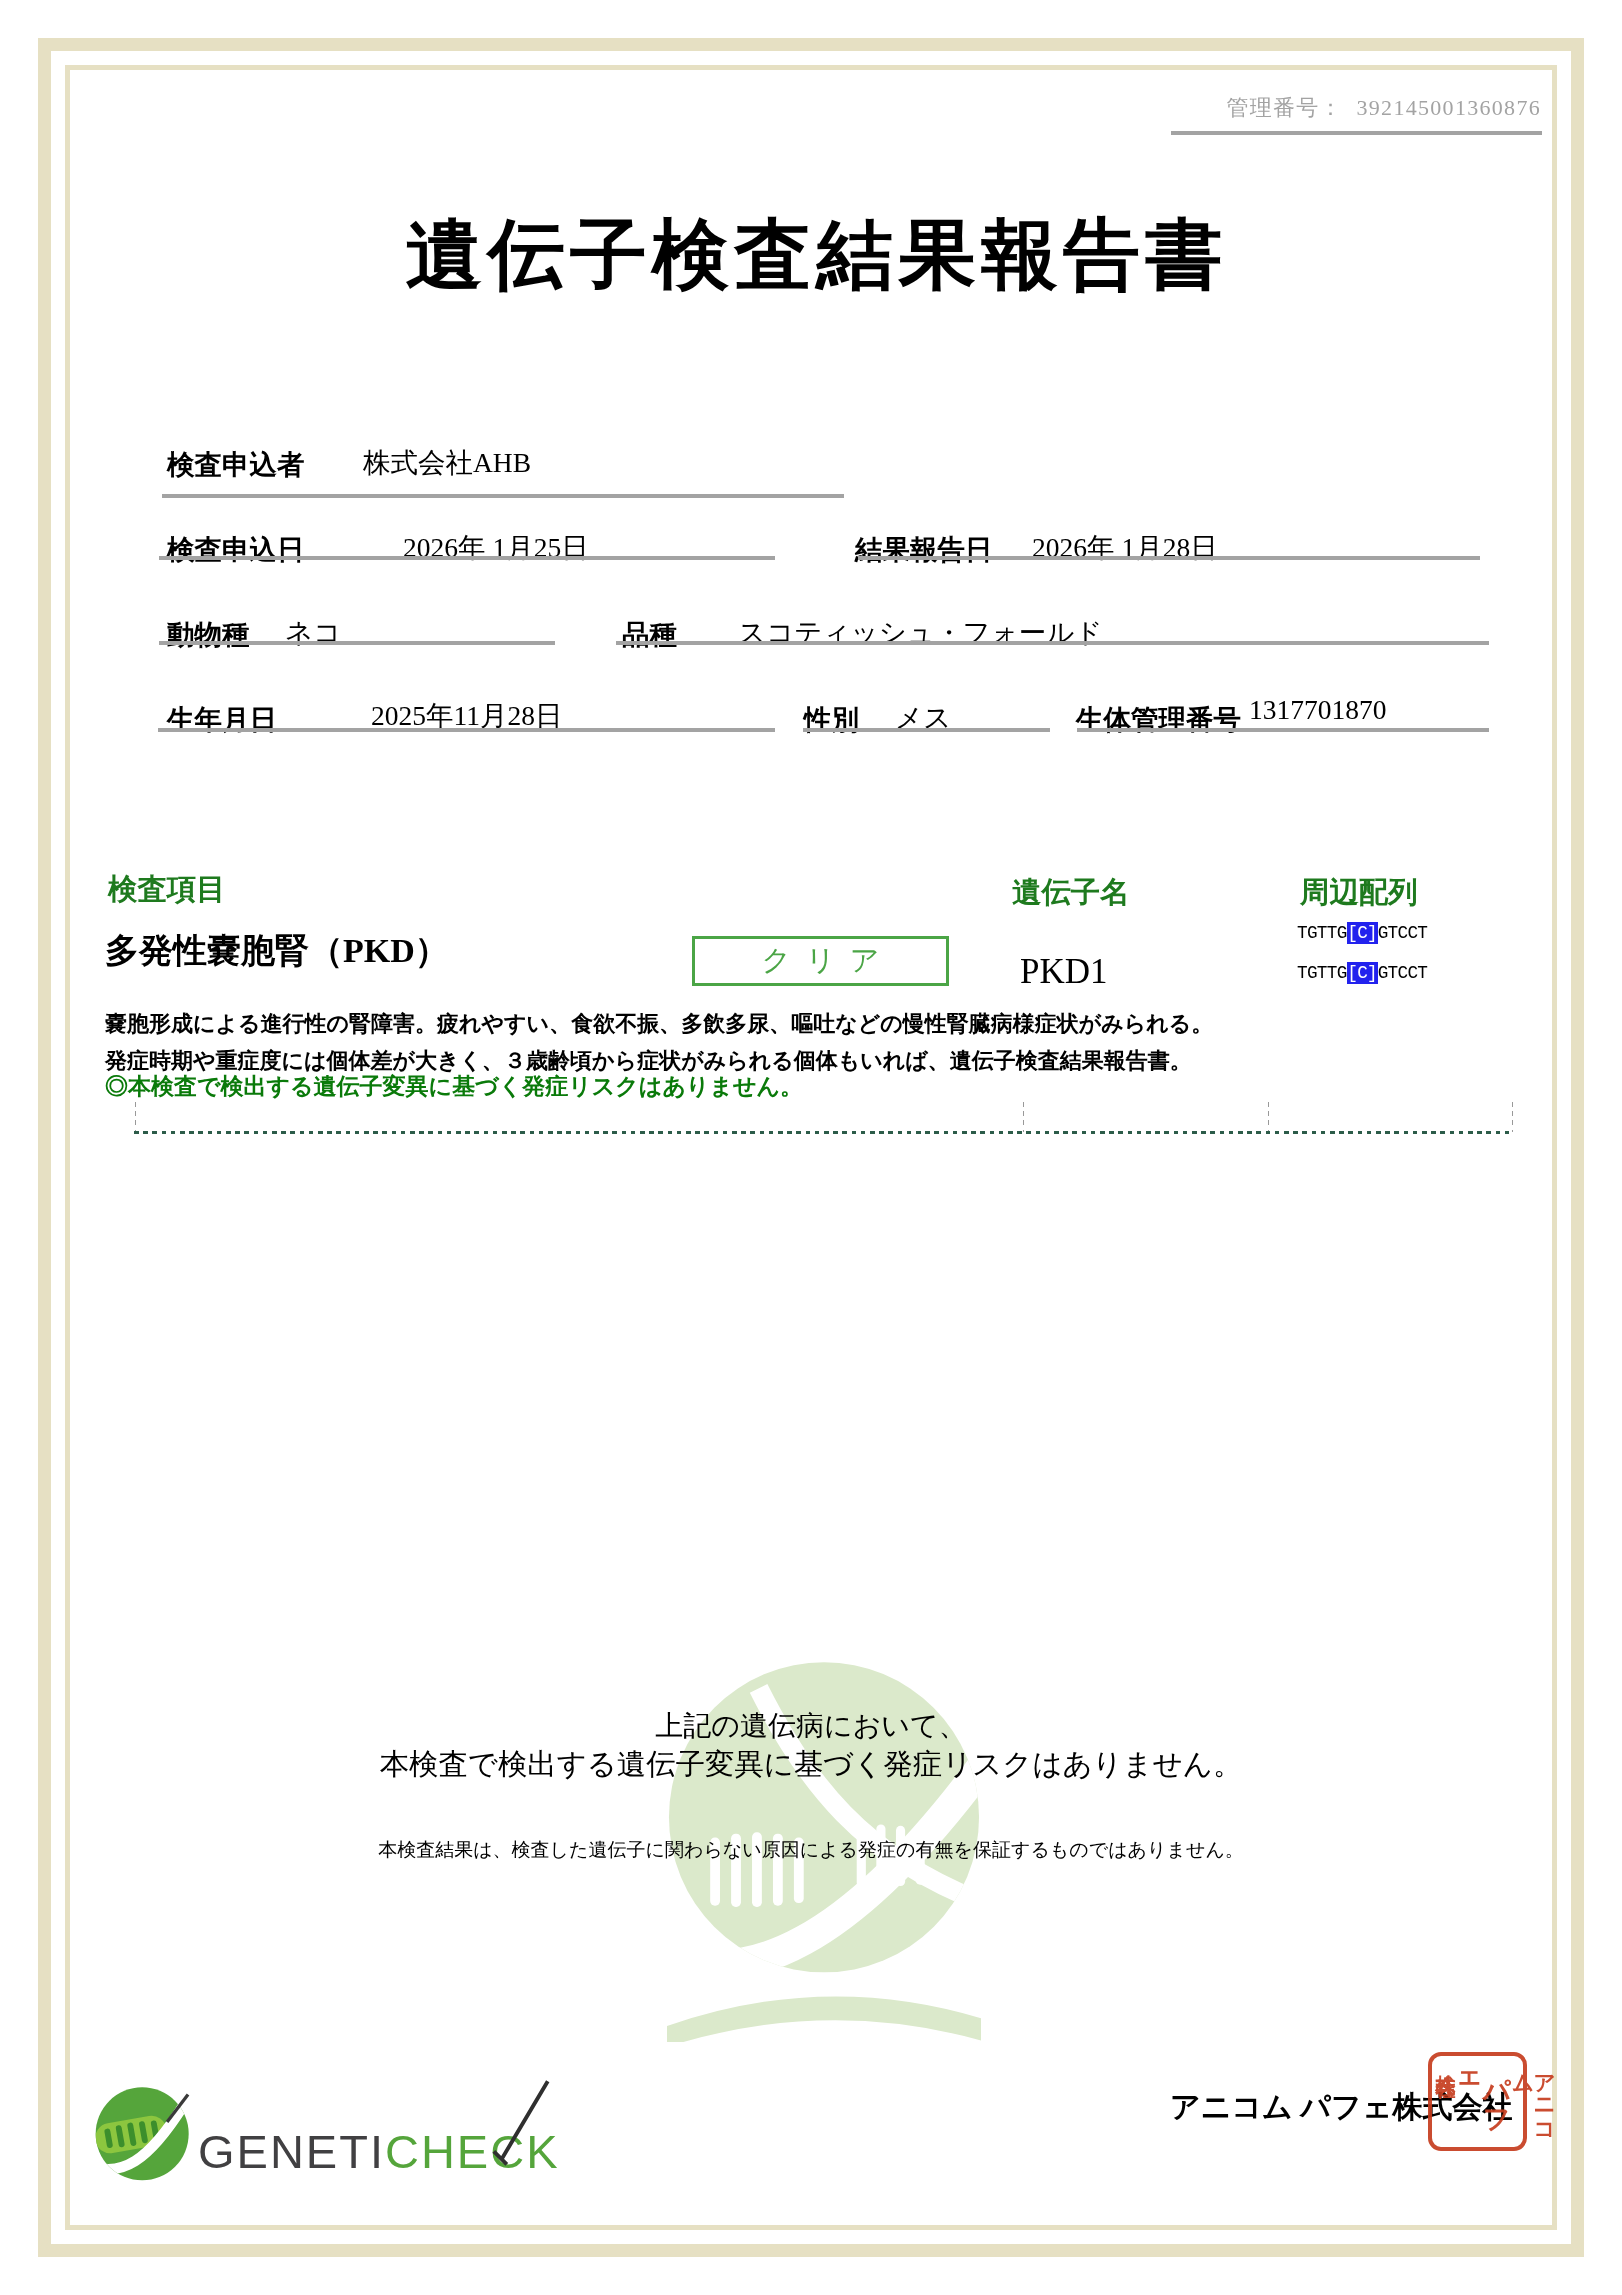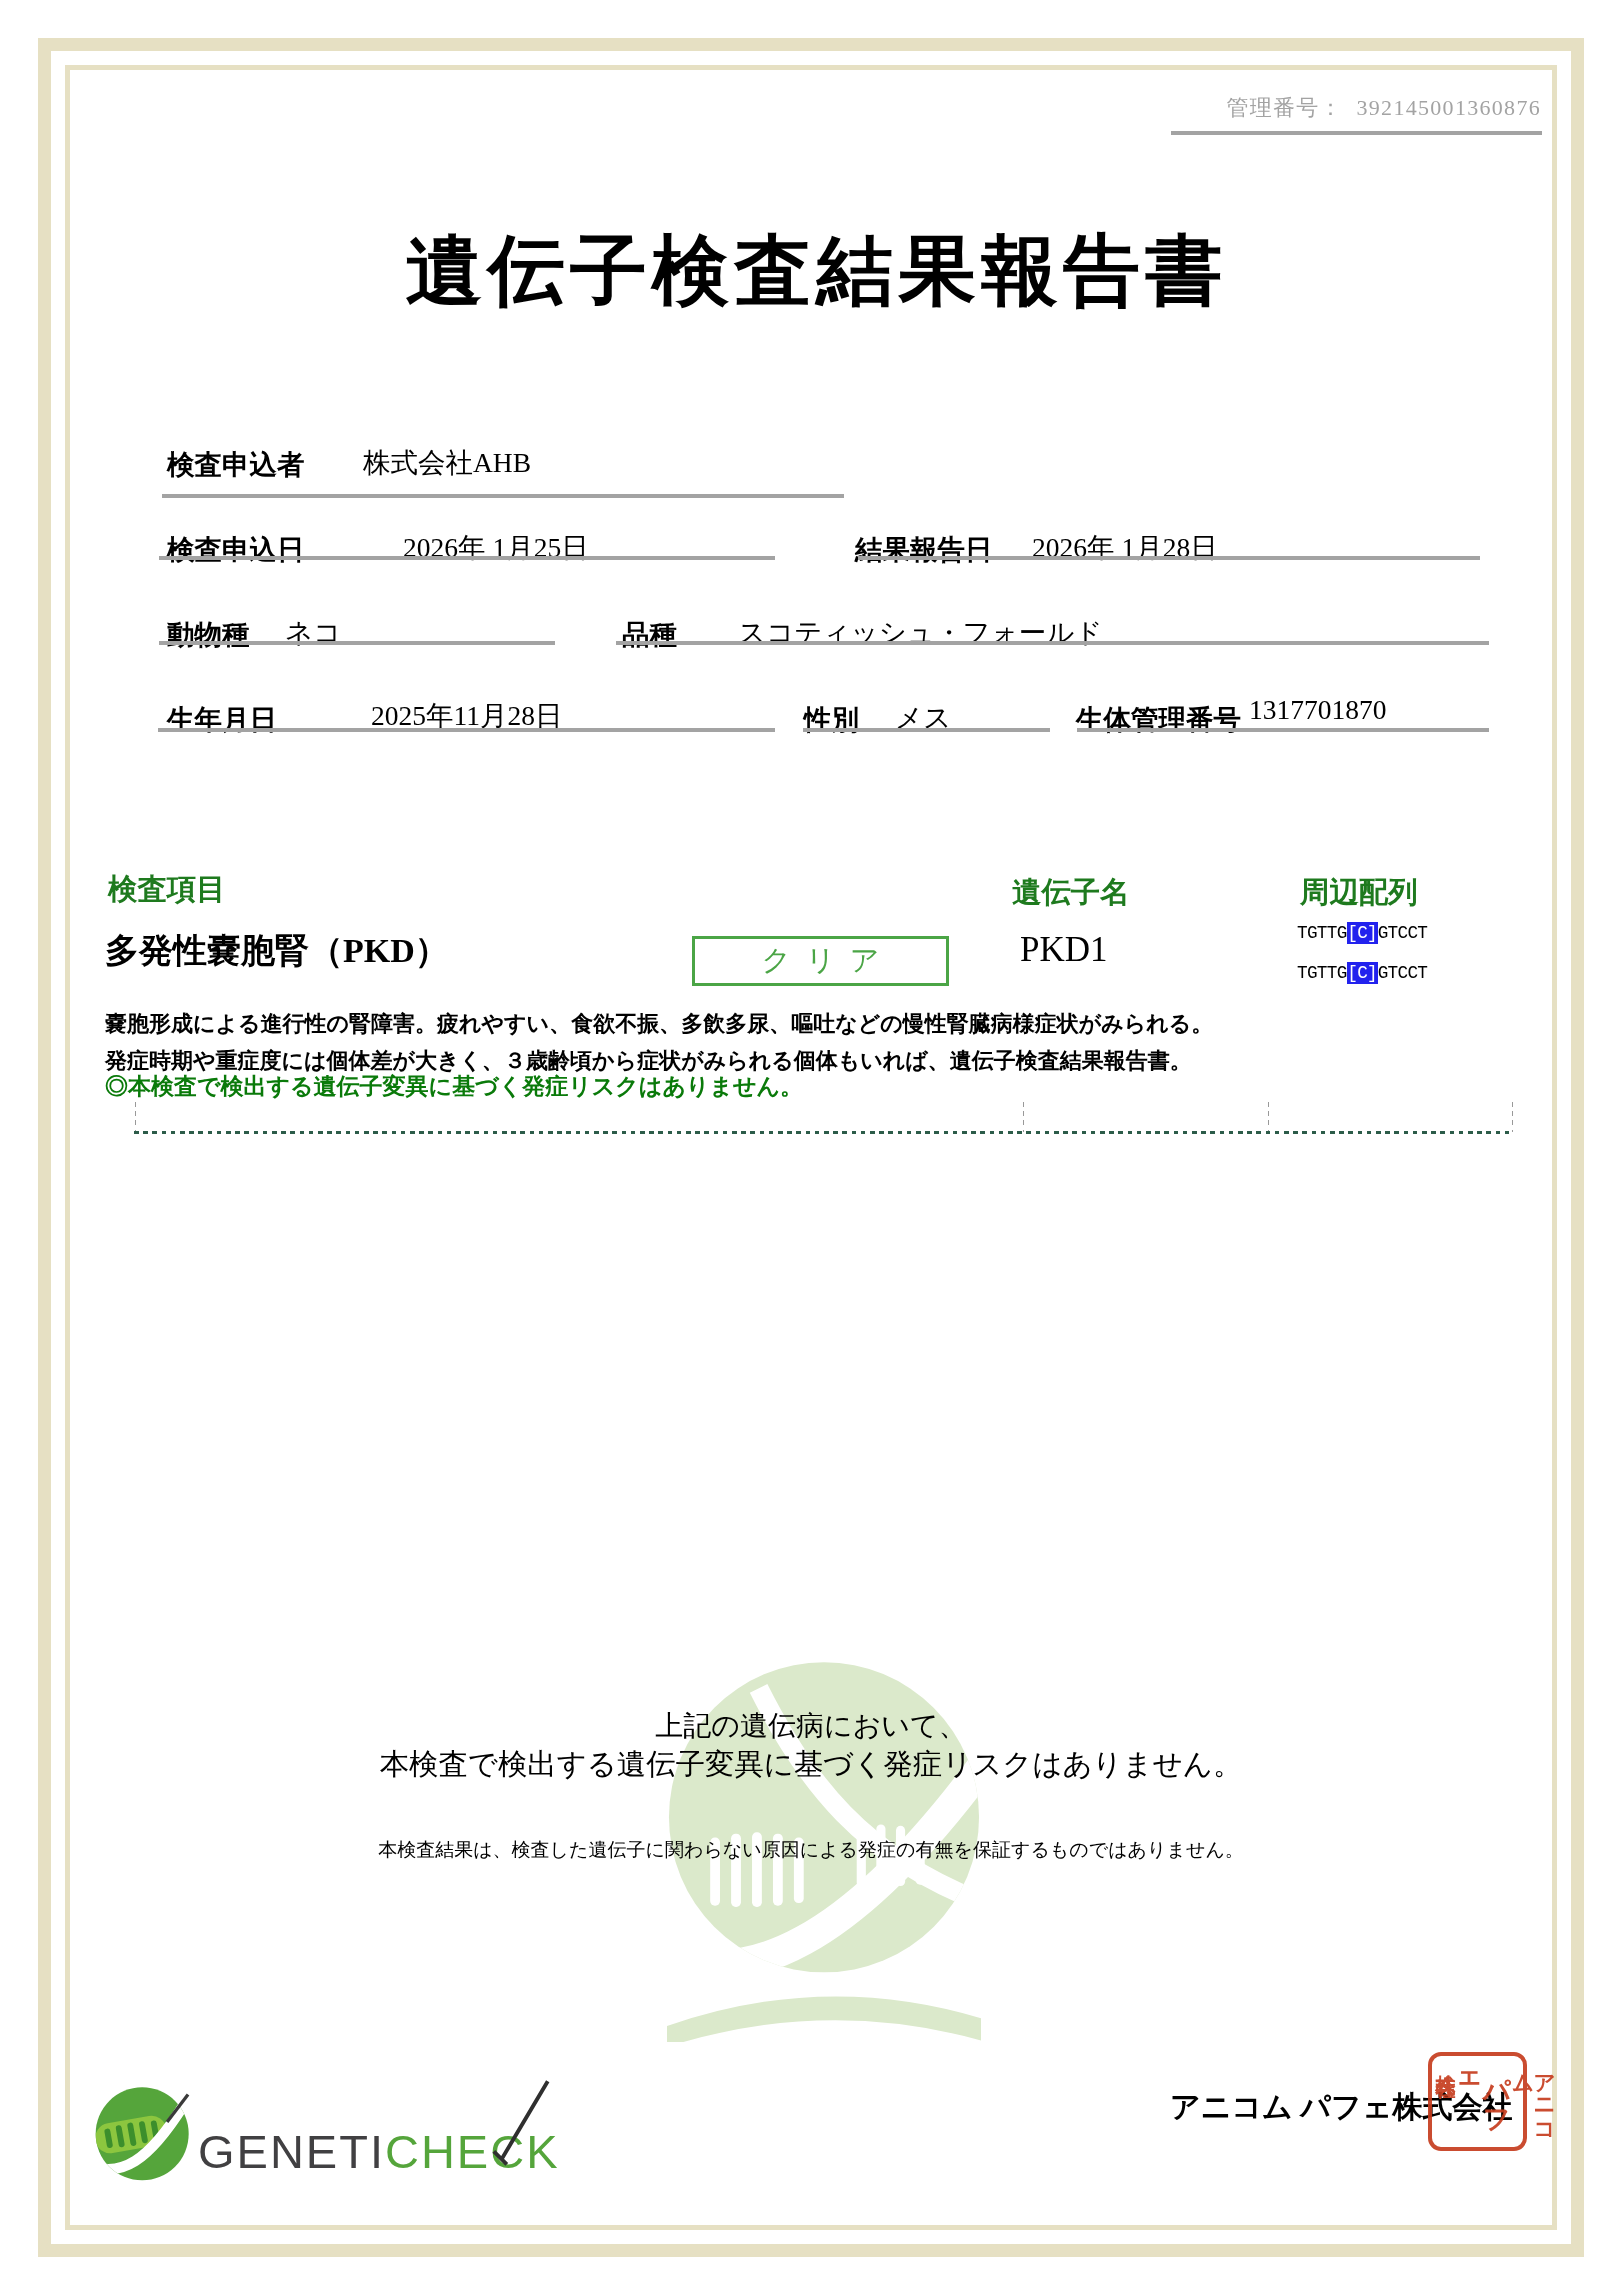--- a/index.html
+++ b/index.html
@@ -22,21 +22,21 @@
     font-family:"Liberation Serif", serif;color:#000;overflow:hidden;
   }
   .abs{position:absolute;}
   
   .frame-outer{left:38px;top:38px;right:38px;bottom:38px;border:13.7px solid var(--beige);}
   .frame-inner{left:65px;top:65px;right:65px;bottom:65px;border:5.9px solid var(--beige);}
   
   .ctrl-no{top:93px;left:1171px;width:370px;text-align:right;font-size:22px;
     color:var(--gray);letter-spacing:1.3px;white-space:nowrap;}
   .ctrl-underline{top:131px;left:1171px;width:371px;height:3.9px;background:var(--gray);}
-  .doc-title{top:220px;left:0;width:1622px;text-align:center;font-size:77px;
+  .doc-title{top:204px;left:0;width:1622px;text-align:center;font-size:77px;
     font-weight:600;letter-spacing:5.2px;white-space:nowrap;padding-left:11px;}
   
   .flabel{font-size:27.5px;font-weight:700;white-space:nowrap;font-family:Liberation Serif, serif;}
   .fvalue{font-size:27.5px;white-space:nowrap;}
   .uline{height:3.9px;background:var(--gray);}
   
   .col-head{font-size:29.4px;font-weight:700;color:var(--green-h);white-space:nowrap;}
   .item-name{font-size:34px;font-weight:700;white-space:nowrap;}
   .clear-box{left:692px;top:936px;width:257px;height:50px;border:3.9px solid var(--clear-green);
     display:flex;align-items:center;justify-content:center;}
@@ -145,21 +145,21 @@
   <div class="abs col-head" style="left:108px;top:870px;">検査項目</div>
   <div class="abs col-head" style="left:1012px;top:873px;">遺伝子名</div>
   <div class="abs col-head" style="left:1300px;top:873px;">周辺配列</div>
 
   <div class="abs item-name" style="left:105px;top:928px;">多発性嚢胞腎（PKD）</div>
 
   <div class="abs clear-box">
     <span class="clear-text">クリア</span>
   </div>
 
-  <div class="abs gene-name" style="left:1020px;top:930px;">PKD1</div>
+  <div class="abs gene-name" style="left:1020px;top:952px;">PKD1</div>
 
   <div class="abs seq-line" style="left:1297px;top:923px;"><span>TGTTG</span><span class="seq-variant">[C]</span><span>GTCCT</span></div>
   <div class="abs seq-line" style="left:1297px;top:963px;"><span>TGTTG</span><span class="seq-variant">[C]</span><span>GTCCT</span></div>
 
   <div class="abs desc" style="left:105px;top:1009px;">嚢胞形成による進行性の腎障害。疲れやすい、食欲不振、多飲多尿、嘔吐などの慢性腎臓病様症状がみられる。</div>
   <div class="abs desc" style="left:105px;top:1046px;">発症時期や重症度には個体差が大きく、３歳齢頃から症状がみられる個体もいれば、遺伝子検査結果報告書。</div>
   <div class="abs risk-note" style="left:105px;top:1071px;">◎本検査で検出する遺伝子変異に基づく発症リスクはありません。</div>
 
   <div class="abs dash-v" style="left:135px;"></div>
   <div class="abs dash-v" style="left:1023px;"></div>

